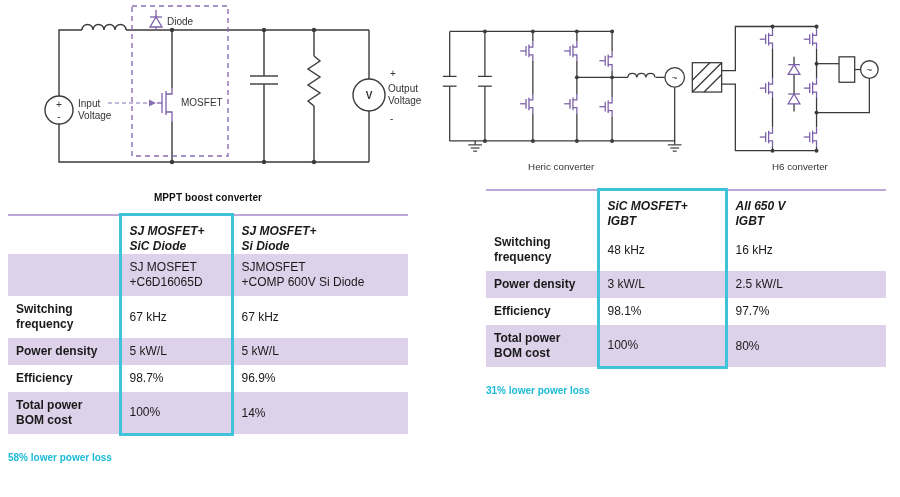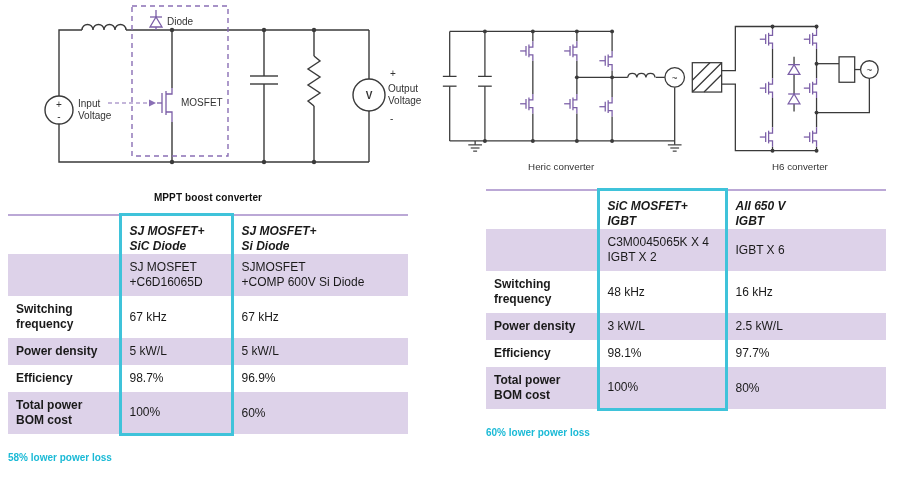--- a/index.html
+++ b/index.html
@@ -170,21 +170,21 @@
           </tr>
           <tr>
             <td class="lbl">Efficiency</td>
             <td class="hl">98.7%</td>
             <td>96.9%</td>
           </tr>
           <tr class="lav">
             <td class="lbl">Total power
 BOM cost</td>
             <td class="hl">100%</td>
-            <td>60%</td>
+            <td>14%</td>
           </tr>
         </tbody>
       </table>
 
       <div class="note">58% lower power loss</div>
     </div>
   </div>
 
   <div class="col right">
 
@@ -283,26 +283,20 @@
         <thead>
           <tr>
             <th class="lbl"></th>
             <th class="hl">SiC MOSFET+
 IGBT</th>
             <th>All 650 V
 IGBT</th>
           </tr>
         </thead>
         <tbody>
-          <tr class="lav">
-            <td class="lbl"></td>
-            <td class="hl">C3M0045065K X 4
-IGBT X 2</td>
-            <td>IGBT X 6</td>
-          </tr>
           <tr>
             <td class="lbl">Switching
 frequency</td>
             <td class="hl">48 kHz</td>
             <td>16 kHz</td>
           </tr>
           <tr class="lav">
             <td class="lbl">Power density</td>
             <td class="hl">3 kW/L</td>
             <td>2.5 kW/L</td>
@@ -314,16 +308,16 @@
           </tr>
           <tr class="lav">
             <td class="lbl">Total power
 BOM cost</td>
             <td class="hl">100%</td>
             <td>80%</td>
           </tr>
         </tbody>
       </table>
 
-      <div class="note">60% lower power loss</div>
+      <div class="note">31% lower power loss</div>
     </div>
   </div>
 </div>
 
 </body></html>

